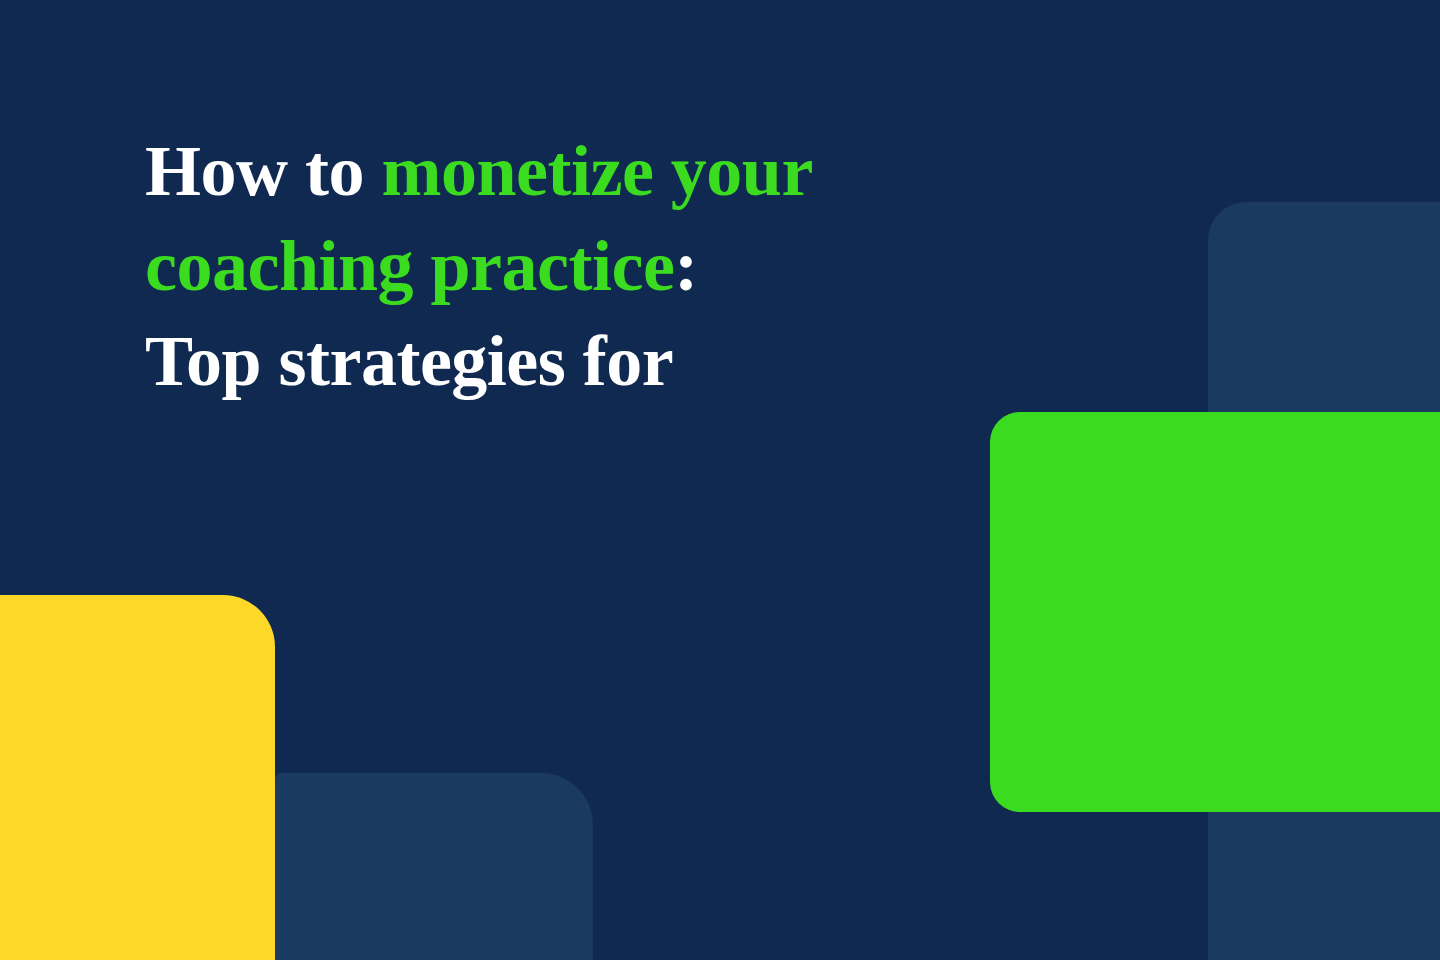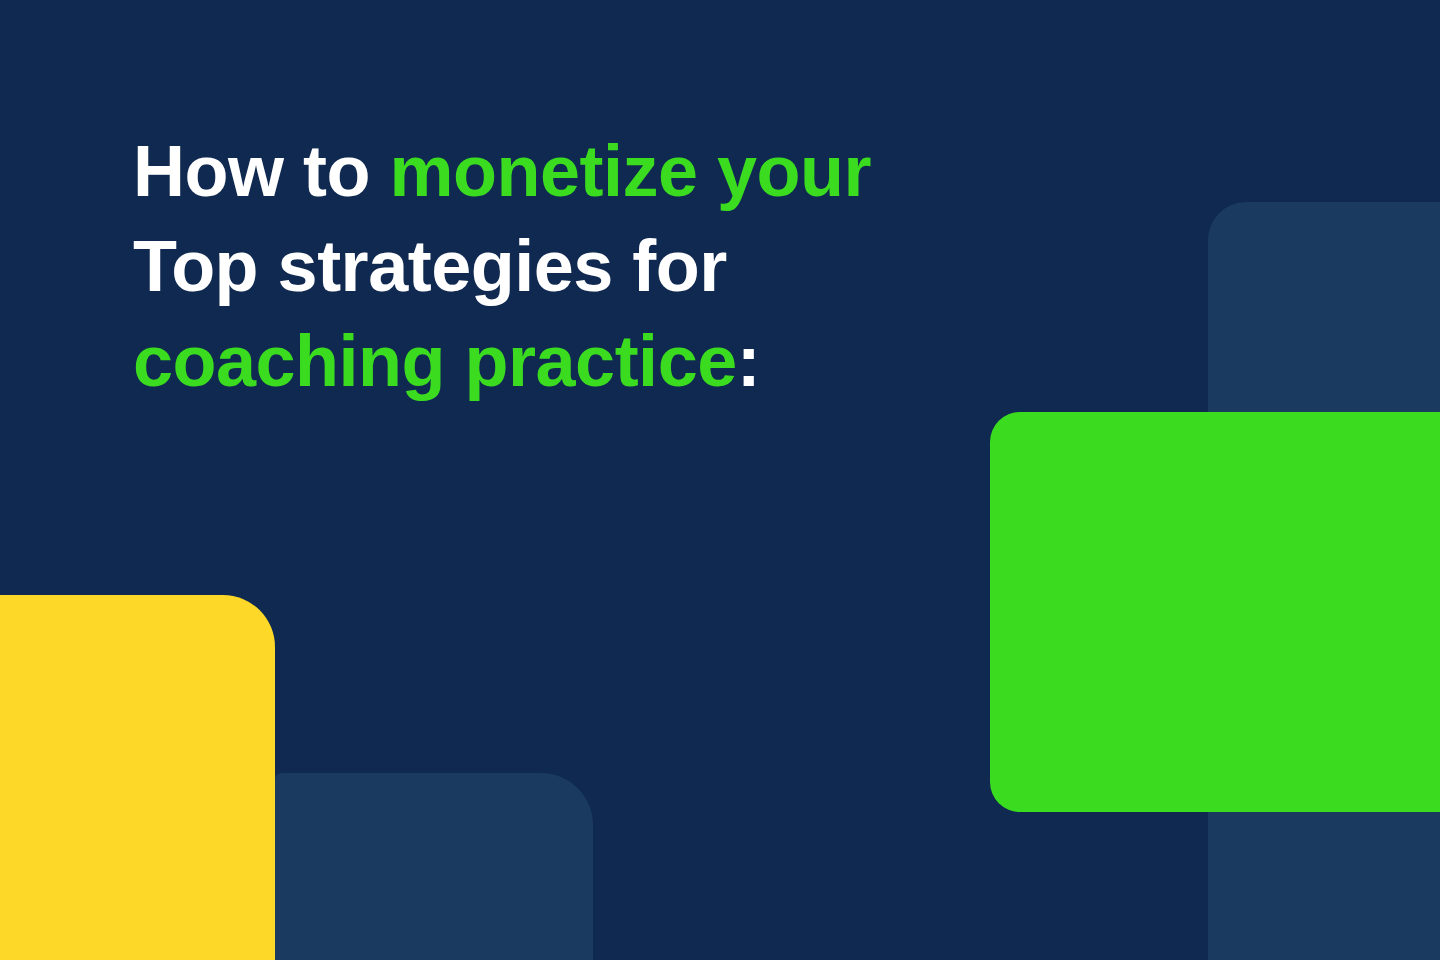--- a/index.html
+++ b/index.html
@@ -64,25 +64,25 @@
     top: 412px;
     width: 460px;
     height: 400px;
     background: #3BDC1F;
     border-radius: 30px 0 0 30px;
   }
 
   
   #headline {
     position: absolute;
-    left: 133px;
+    left: 145px;
     top: 124px;
     width: 960px;
     margin: 0;
-    font-family: Liberation Sans, sans-serif;
+    font-family: Liberation Serif, serif;
     font-weight: 700;
     font-size: 72px;
     line-height: 95px;
     letter-spacing: -0.5px;
     color: #FFFFFF;
   }
   #headline .line {
     display: block;
     white-space: nowrap;
   }
@@ -97,17 +97,17 @@
   <div class="shape" id="shape-navy-right"></div>
 
   <div class="shape" id="shape-navy-bottom-left"></div>
 
   <div class="shape" id="shape-yellow"></div>
 
   <div class="shape" id="shape-green"></div>
 
   <h1 id="headline">
     <span class="line"><span class="tx-white">How to </span><span class="tx-green">monetize your</span></span>
+    <span class="line"><span class="tx-green">coaching practice</span><span class="tx-white">:</span></span>
     <span class="line tx-white">Top strategies for</span>
-    <span class="line"><span class="tx-green">coaching practice</span><span class="tx-white">:</span></span>
   </h1>
 
 </div>
 
 </body></html>

